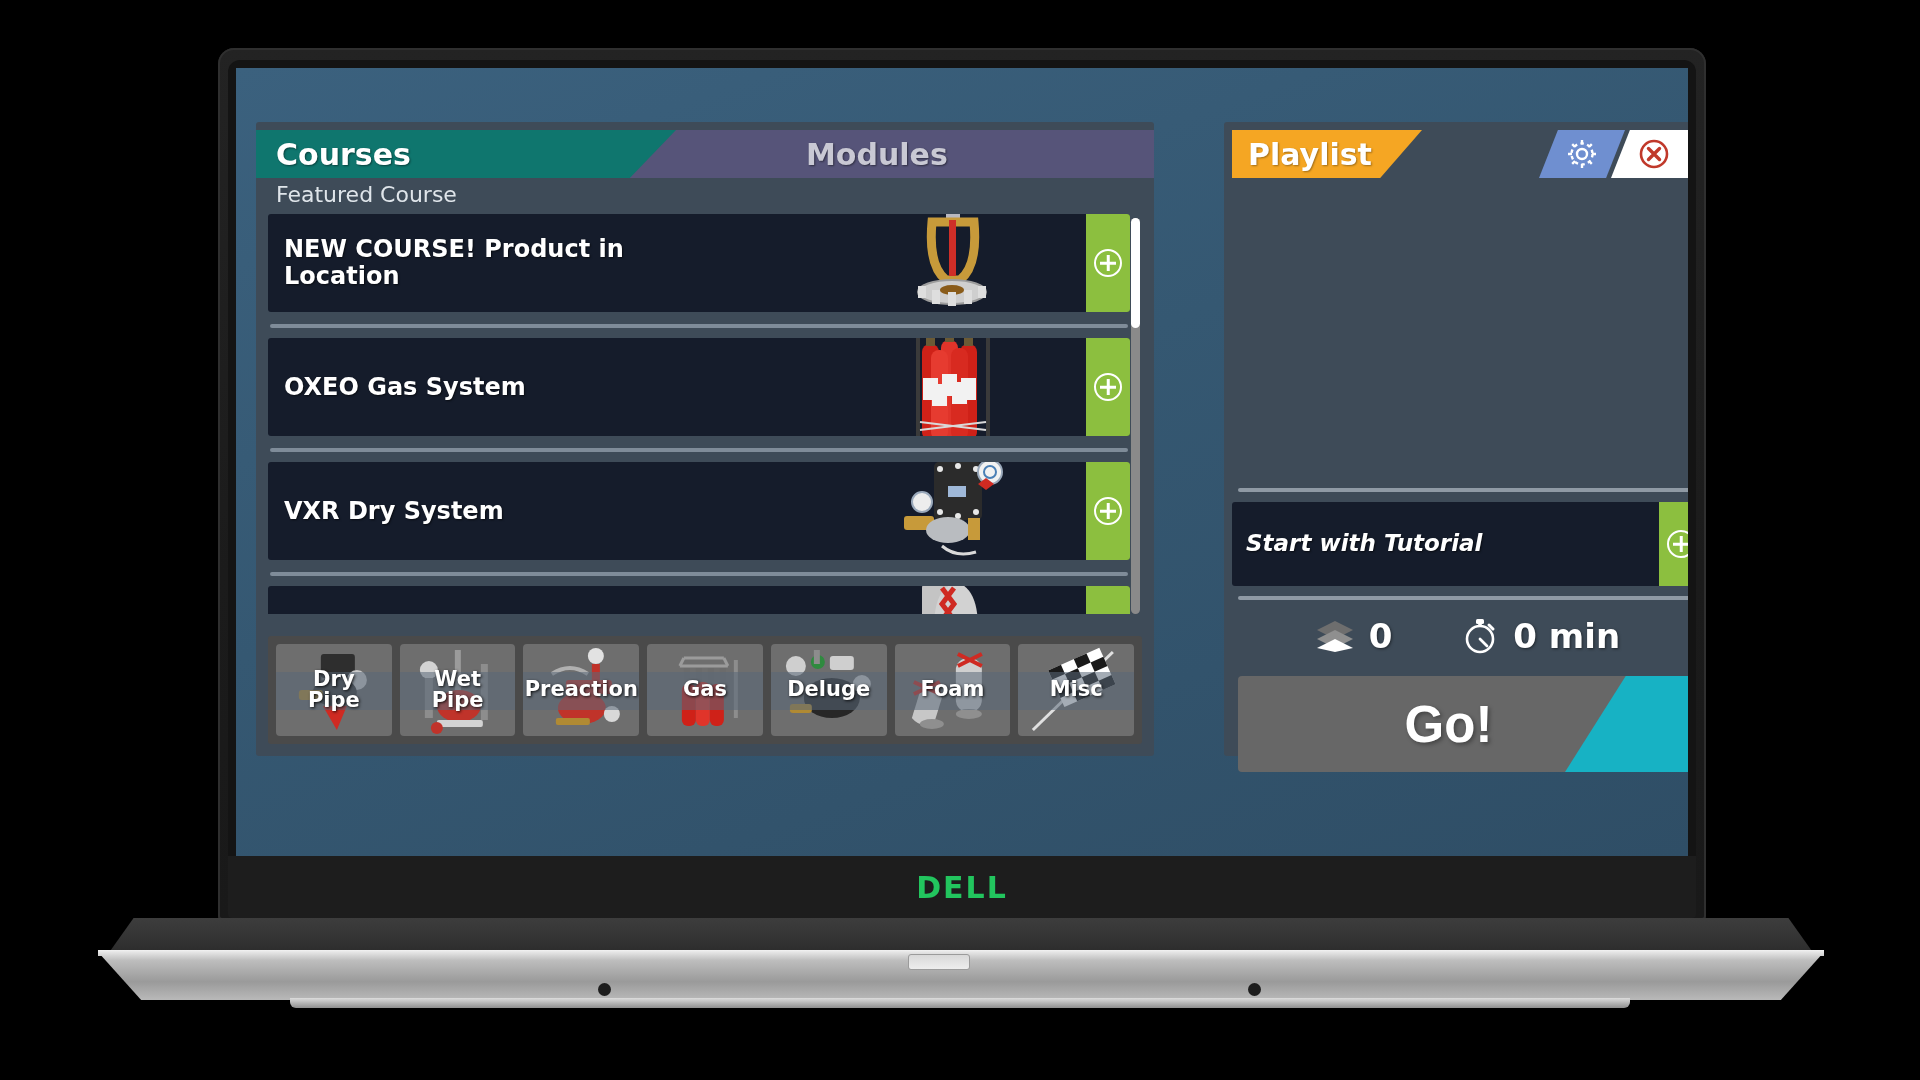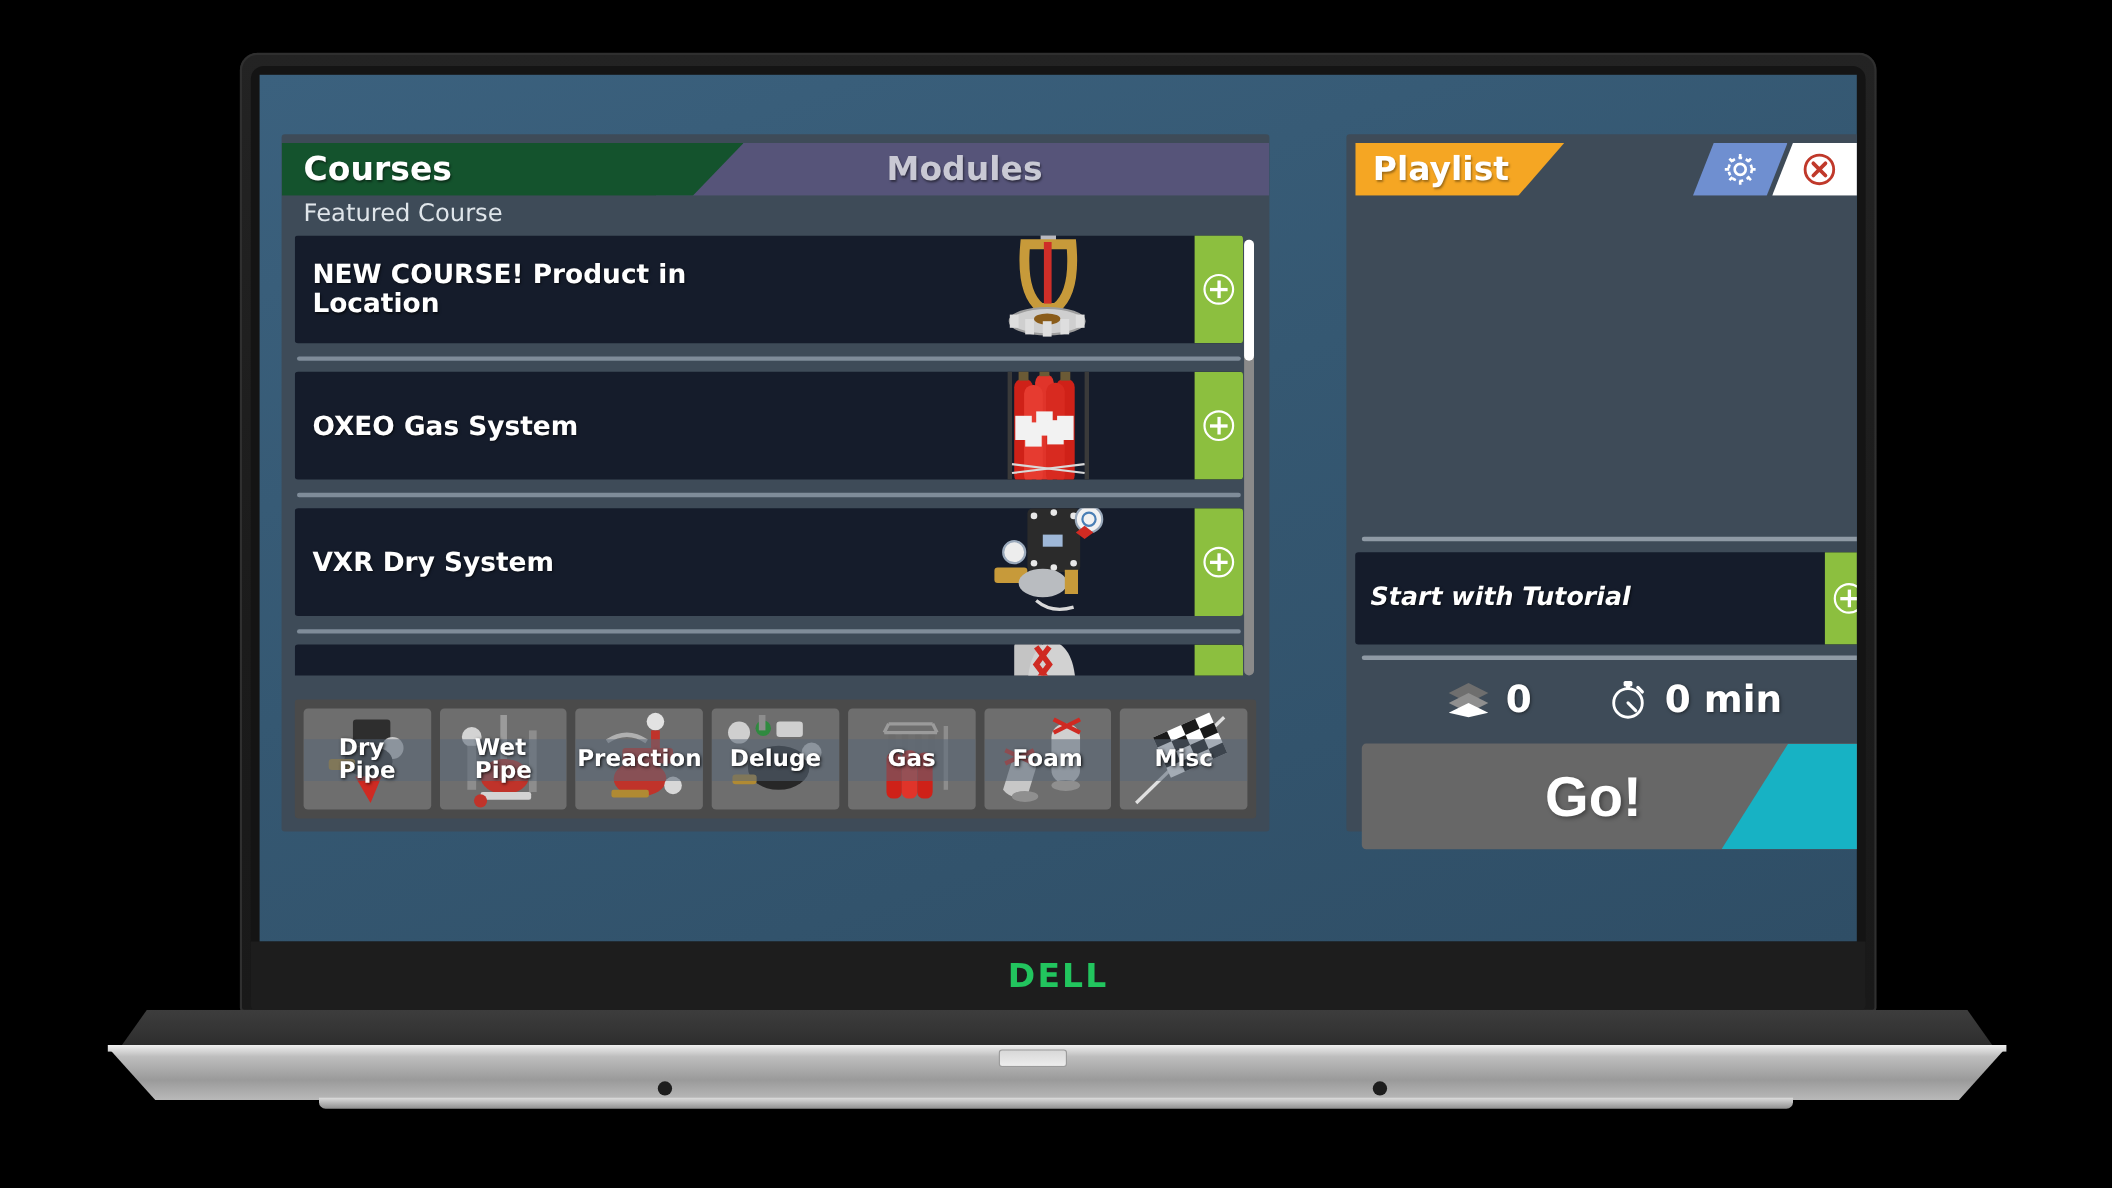--- a/index.html
+++ b/index.html
@@ -96,21 +96,21 @@
   #tabs-row { position: absolute; left: 0; top: 0; width: 898px; height: 56px; }
   .tab {
     position: absolute; top: 8px; height: 48px;
     display: flex; align-items: center;
     font-size: 30px; font-weight: bold;
     font-family: "DejaVu Sans", sans-serif;
     text-shadow: 1px 1px 2px rgba(0,0,0,.45);
   }
   #tab-courses {
     left: 0; width: 420px; color: #ffffff;
-    background: #14532d;
+    background: #0f766e;
     clip-path: polygon(0 0, 100% 0, 89% 100%, 0 100%);
     padding-left: 20px;
   }
   #tab-modules {
     left: 340px; width: 558px; color: #c9c9d4;
     background: #565479;
     clip-path: polygon(7% 0, 100% 0, 100% 100%, 0 100%);
     padding-left: 210px;
     z-index: 0;
   }
@@ -186,21 +186,21 @@
     background: #6e6e6e; border-radius: 4px; overflow: hidden;
     display: flex; align-items: center; justify-content: center;
   }
   .cat-art { position: absolute; inset: 0; }
   .cat-band {
     position: absolute; left: 0; right: 0; top: 28px; height: 38px;
     background: rgba(90,104,120,.55);
   }
   .cat-label {
     position: relative; z-index: 3; color: #ffffff;
-    font-size: 21px; font-weight: bold; line-height: 1.02; 
+    font-size: 21px; font-weight: bold; line-height: 1.02; text-align: center;
     font-family: "DejaVu Sans", sans-serif;
     text-shadow: 1px 1px 3px rgba(0,0,0,.85);
   }
 
   
   #playlist-tab {
     position: absolute; left: 8px; top: 8px; width: 190px; height: 48px;
     background: #f5a623; color: #ffffff;
     display: flex; align-items: center; padding-left: 16px;
     font-size: 30px; font-weight: bold;
@@ -454,58 +454,58 @@
                 <circle cx="86" cy="70" r="8" fill="#d8d8d8"></circle>
               </svg>
             </div>
             <div class="cat-band"></div>
             <div class="cat-label">Preaction</div>
           </div>
 
           <div class="cat-tile">
             <div class="cat-art">
               <svg viewBox="0 0 110 92" width="100%" height="100%" preserveAspectRatio="xMidYMid meet">
+                <g stroke="#9b9b9b" stroke-width="3" fill="none">
+                  <path d="M30 22 L78 22"></path>
+                    <path d="M34 14 L74 14"></path>
+                  <path d="M34 14 L30 22"></path>
+                    <path d="M74 14 L78 22"></path>
+                </g>
+                <g fill="#6b6b6b">
+                  <rect x="34" y="24" width="6" height="14"></rect>
+                    <rect x="46" y="24" width="6" height="14"></rect>
+                  <rect x="58" y="24" width="6" height="14"></rect>
+                    <rect x="70" y="24" width="6" height="14"></rect>
+                </g>
+                <g>
+                  <rect x="32" y="40" width="14" height="42" rx="6" fill="#cf2118"></rect>
+                  <rect x="46" y="38" width="14" height="44" rx="6" fill="#e0342a"></rect>
+                  <rect x="60" y="40" width="14" height="42" rx="6" fill="#cf2118"></rect>
+                </g>
+                <rect x="84" y="16" width="4" height="58" fill="#8d8d8d"></rect>
+              </svg>
+            </div>
+            <div class="cat-band"></div>
+            <div class="cat-label">Gas</div>
+          </div>
+
+          <div class="cat-tile">
+            <div class="cat-art">
+              <svg viewBox="0 0 110 92" width="100%" height="100%" preserveAspectRatio="xMidYMid meet">
                 <circle cx="22" cy="22" r="10" fill="#cfcfcf"></circle>
                 <circle cx="44" cy="18" r="7" fill="#2f8a3f"></circle>
                 <rect x="56" y="12" width="24" height="14" rx="3" fill="#cfcfcf"></rect>
                 <ellipse cx="58" cy="54" rx="28" ry="20" fill="#272727"></ellipse>
                 <rect x="16" y="60" width="22" height="9" rx="3" fill="#b08a33"></rect>
                 <circle cx="88" cy="40" r="9" fill="#c9c9c9"></circle>
                 <rect x="40" y="6" width="6" height="14" fill="#8d8d8d"></rect>
               </svg>
             </div>
             <div class="cat-band"></div>
             <div class="cat-label">Deluge</div>
-          </div>
-
-          <div class="cat-tile">
-            <div class="cat-art">
-              <svg viewBox="0 0 110 92" width="100%" height="100%" preserveAspectRatio="xMidYMid meet">
-                <g stroke="#9b9b9b" stroke-width="3" fill="none">
-                  <path d="M30 22 L78 22"></path>
-                    <path d="M34 14 L74 14"></path>
-                  <path d="M34 14 L30 22"></path>
-                    <path d="M74 14 L78 22"></path>
-                </g>
-                <g fill="#6b6b6b">
-                  <rect x="34" y="24" width="6" height="14"></rect>
-                    <rect x="46" y="24" width="6" height="14"></rect>
-                  <rect x="58" y="24" width="6" height="14"></rect>
-                    <rect x="70" y="24" width="6" height="14"></rect>
-                </g>
-                <g>
-                  <rect x="32" y="40" width="14" height="42" rx="6" fill="#cf2118"></rect>
-                  <rect x="46" y="38" width="14" height="44" rx="6" fill="#e0342a"></rect>
-                  <rect x="60" y="40" width="14" height="42" rx="6" fill="#cf2118"></rect>
-                </g>
-                <rect x="84" y="16" width="4" height="58" fill="#8d8d8d"></rect>
-              </svg>
-            </div>
-            <div class="cat-band"></div>
-            <div class="cat-label">Gas</div>
           </div>
 
           <div class="cat-tile">
             <div class="cat-art">
               <svg viewBox="0 0 110 92" width="100%" height="100%" preserveAspectRatio="xMidYMid meet">
                 <rect x="58" y="14" width="26" height="54" rx="12" fill="#d0d0d0"></rect>
                 <path d="M22 48 q16 -4 22 6 l-8 26 q-14 4 -22 -6 Z" fill="#c7c7c7"></path>
                 <ellipse cx="34" cy="80" rx="12" ry="5" fill="#8f8f8f"></ellipse>
                 <ellipse cx="71" cy="70" rx="13" ry="5" fill="#8f8f8f"></ellipse>
                 <g stroke="#cf2a22" stroke-width="4" fill="none">

